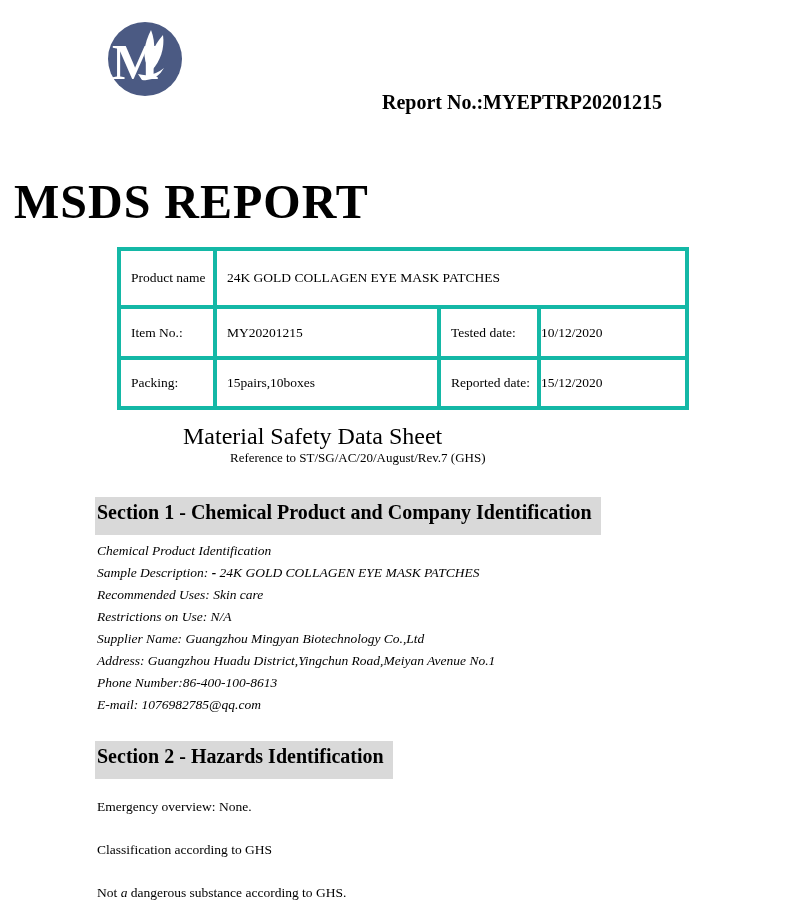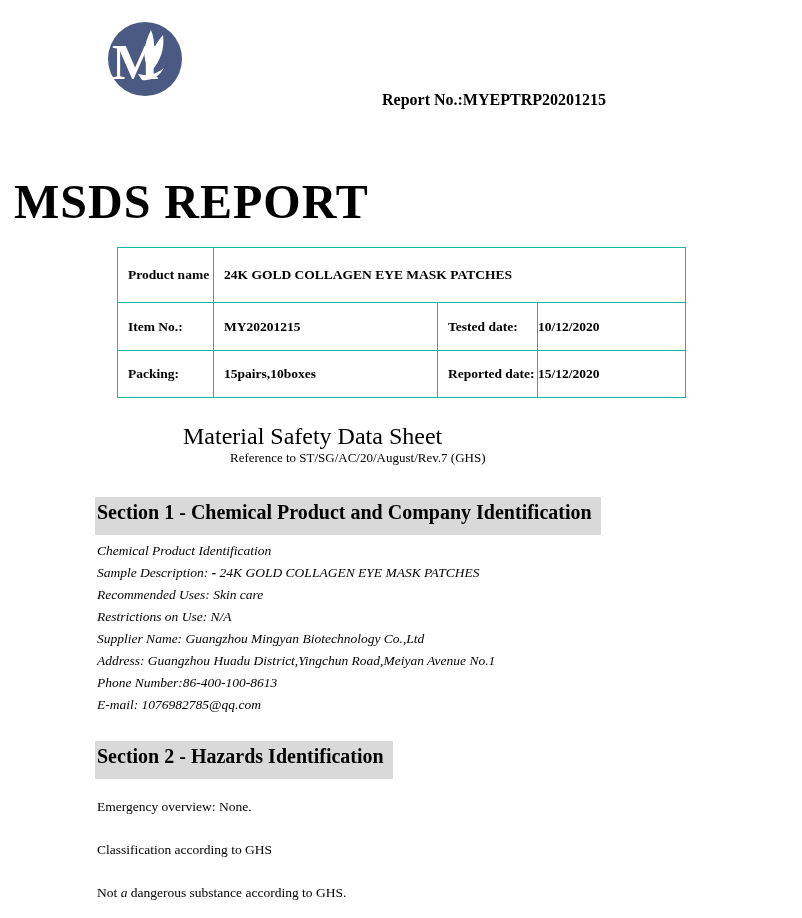--- a/index.html
+++ b/index.html
@@ -2,30 +2,30 @@
 <html style="--logo-navy: #4B5A83; --highlight-gray: #D9D9D9;"><head>
 <meta charset="utf-8">
 <style>
   html,body{margin:0;padding:0;background:#ffffff;}
   .page{
     position:relative;width:802px;height:918px;background:#ffffff;overflow:hidden;
     font-family:"Liberation Serif","DejaVu Serif",serif;color:#000;
   }
   .logo{position:absolute;left:108px;top:22px;width:74px;height:74px;}
   .logo-circle{fill:var(--logo-navy,#4B5A83);}
-  .report-no{position:absolute;left:382px;top:91px;font-size:16px;font-weight:bold;white-space:nowrap;}
+  .report-no{position:absolute;left:382px;top:91px;font-size:20px;font-weight:bold;white-space:nowrap;}
   .doc-title{
     position:absolute;left:0;top:174px;width:100%;margin:0;text-align:left;
     font-size:48px;font-weight:bold;letter-spacing:1px;padding-left:14px;box-sizing:border-box;
   }
   .info-table{
     position:absolute;left:117px;top:247px;width:568px;border-collapse:collapse;
     font-size:13.5px;table-layout:fixed;
   }
-  .info-table td{border:1px solid #14b8a6;padding:0 4px 0 10px;vertical-align:middle;overflow:hidden;white-space:nowrap;font-weight:bold;}
+  .info-table td{border:4px solid #14b8a6;padding:0 4px 0 10px;vertical-align:middle;overflow:hidden;white-space:nowrap;}
   .info-table tr.r1 td{height:54px;}
   .info-table tr.r2 td{height:47px;}
   .info-table tr.r3 td{height:46px;}
   .info-table td.date{padding:0;}
   .sheet-title{position:absolute;left:183px;top:423px;font-size:24px;font-weight:normal;white-space:nowrap;}
   .sheet-ref{position:absolute;left:230px;top:450px;font-size:13px;white-space:nowrap;}
   .sec-bar{
     position:absolute;left:95px;background:var(--highlight-gray,#D9D9D9);
     font-size:20px;font-weight:bold;line-height:30px;padding:0 9px 8px 2px;white-space:nowrap;
   }

